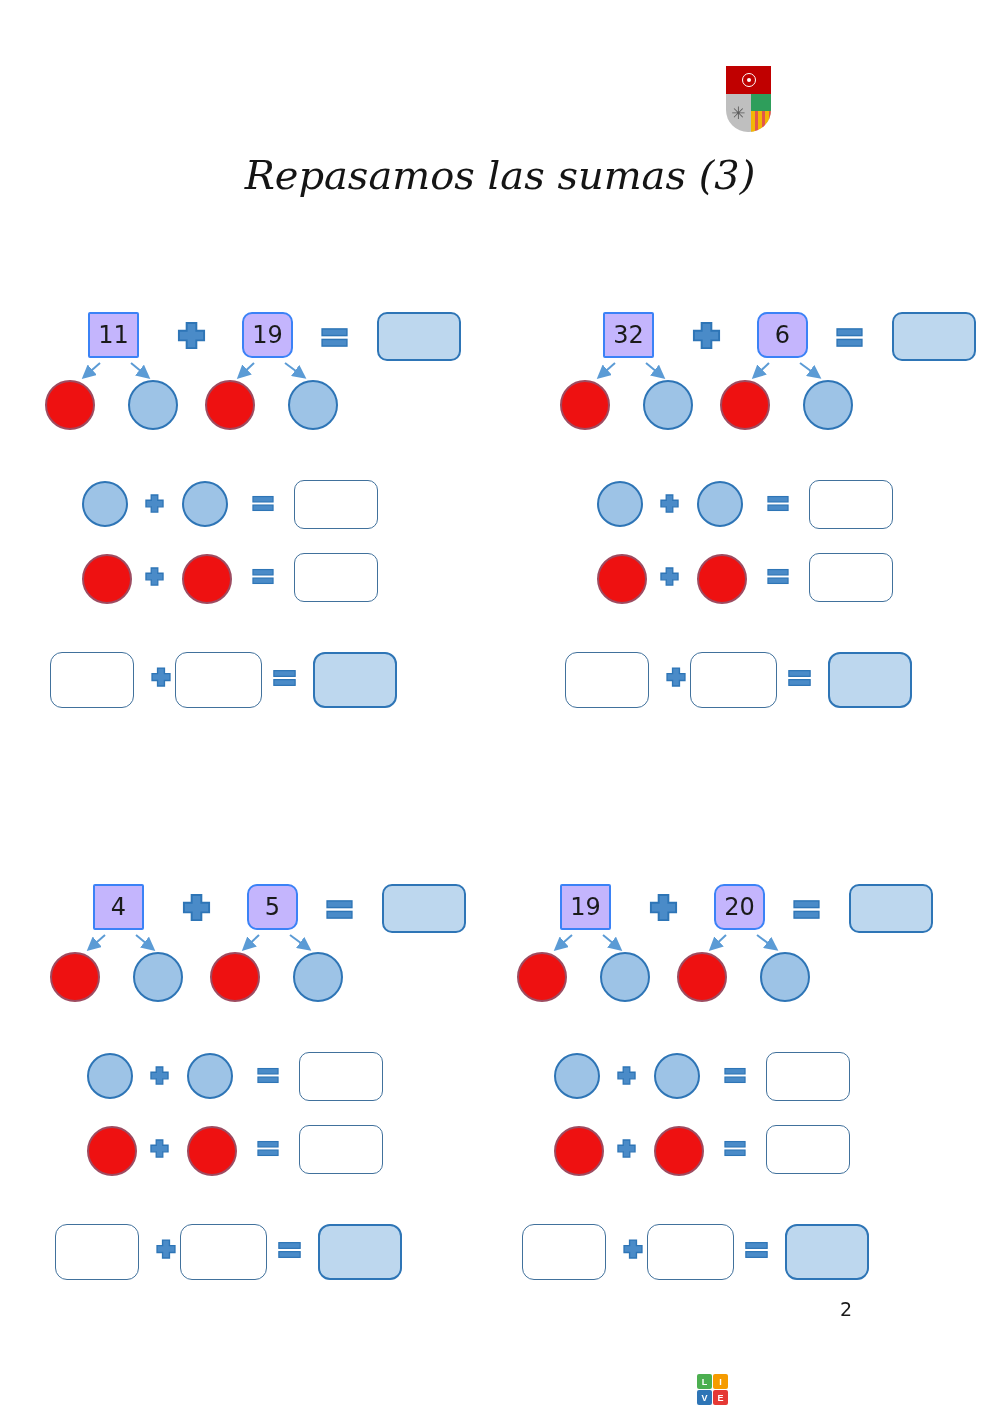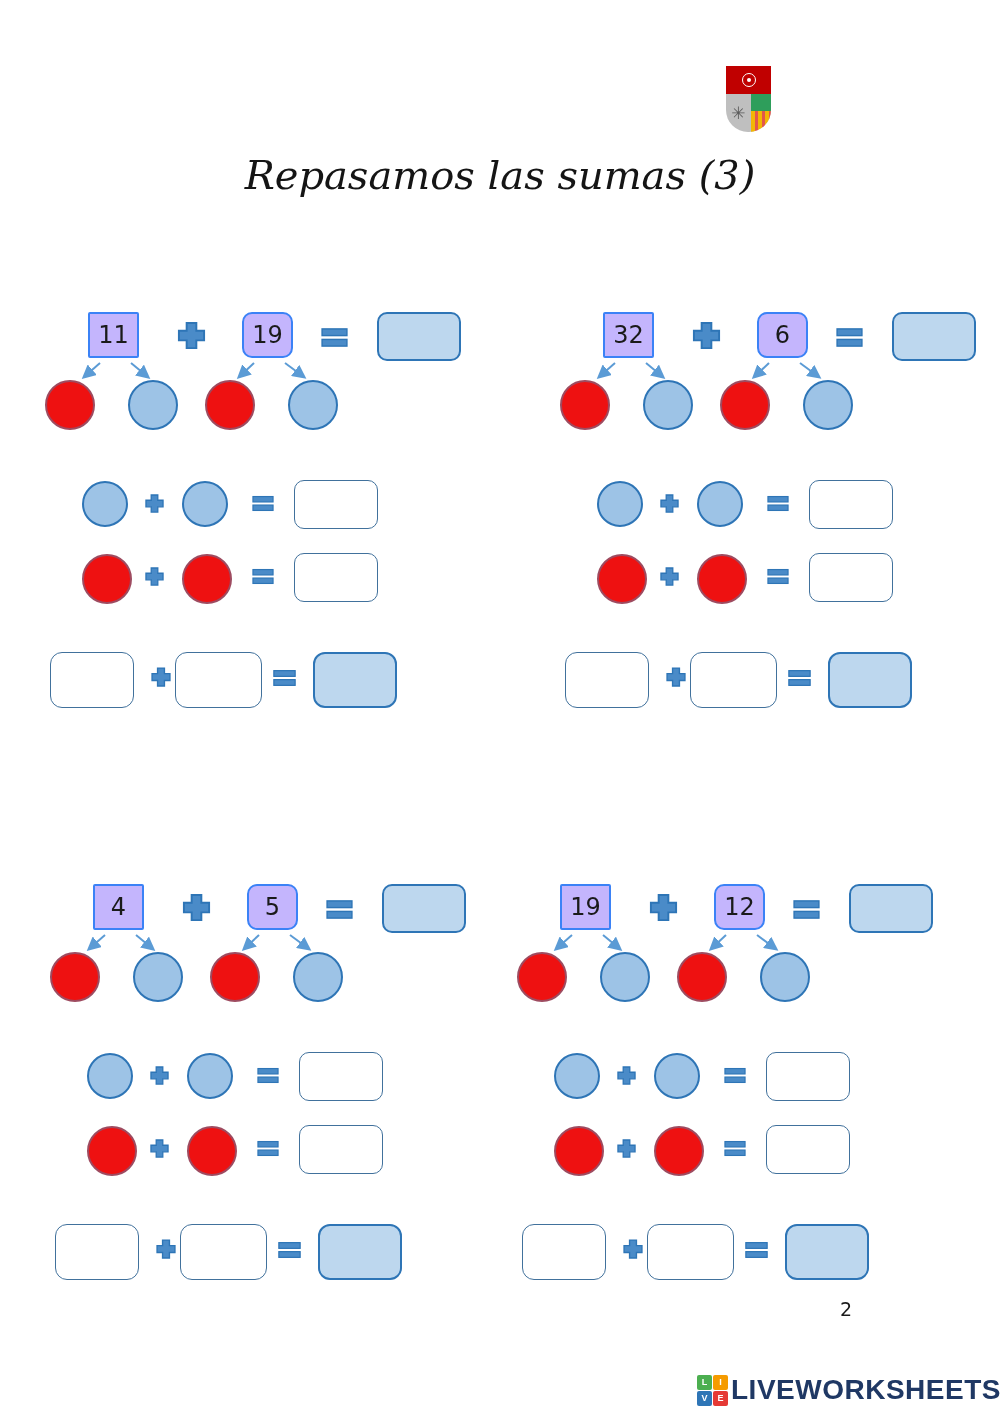--- a/index.html
+++ b/index.html
@@ -298,21 +298,21 @@
         <rect x="1" y="13" width="26" height="7"></rect>
       </svg>
     <div class="ansbox rowE-ans"></div>
   </div>
 
   <div class="block" id="b4">
     <div class="numbox nb-a">19</div>
     <svg class="plus plus-top" viewBox="0 0 32 32">
         <path d="M11 3h10v8h8v10h-8v8H11v-8H3V11h8z"></path>
       </svg>
-    <div class="numbox nb-b">12</div>
+    <div class="numbox nb-b">20</div>
     <svg class="eq eq-top" viewBox="0 0 28 22">
         <rect x="1" y="2" width="26" height="7"></rect>
         <rect x="1" y="13" width="26" height="7"></rect>
       </svg>
     <div class="ansbox ans-top"></div>
     <svg class="arrows" viewBox="0 0 440 20">
       <line x1="60" y1="2" x2="44" y2="16" marker-end="url(#ah)"></line>
         <line x1="91" y1="2" x2="108" y2="16" marker-end="url(#ah)"></line>
       <line x1="214" y1="2" x2="199" y2="16" marker-end="url(#ah)"></line>
         <line x1="245" y1="2" x2="264" y2="16" marker-end="url(#ah)"></line>
@@ -358,16 +358,15 @@
 
   <div class="page-number">2</div>
 
   <div class="footer-brand">
     <div class="brand-tiles">
       <div class="tile tile-l">L</div>
       <div class="tile tile-i">I</div>
       <div class="tile tile-v">V</div>
       <div class="tile tile-e">E</div>
     </div>
-    <div class="brand-text">LIVEWORKSHEETS</div>
   </div>
 
 </div>
 
 </body></html>

